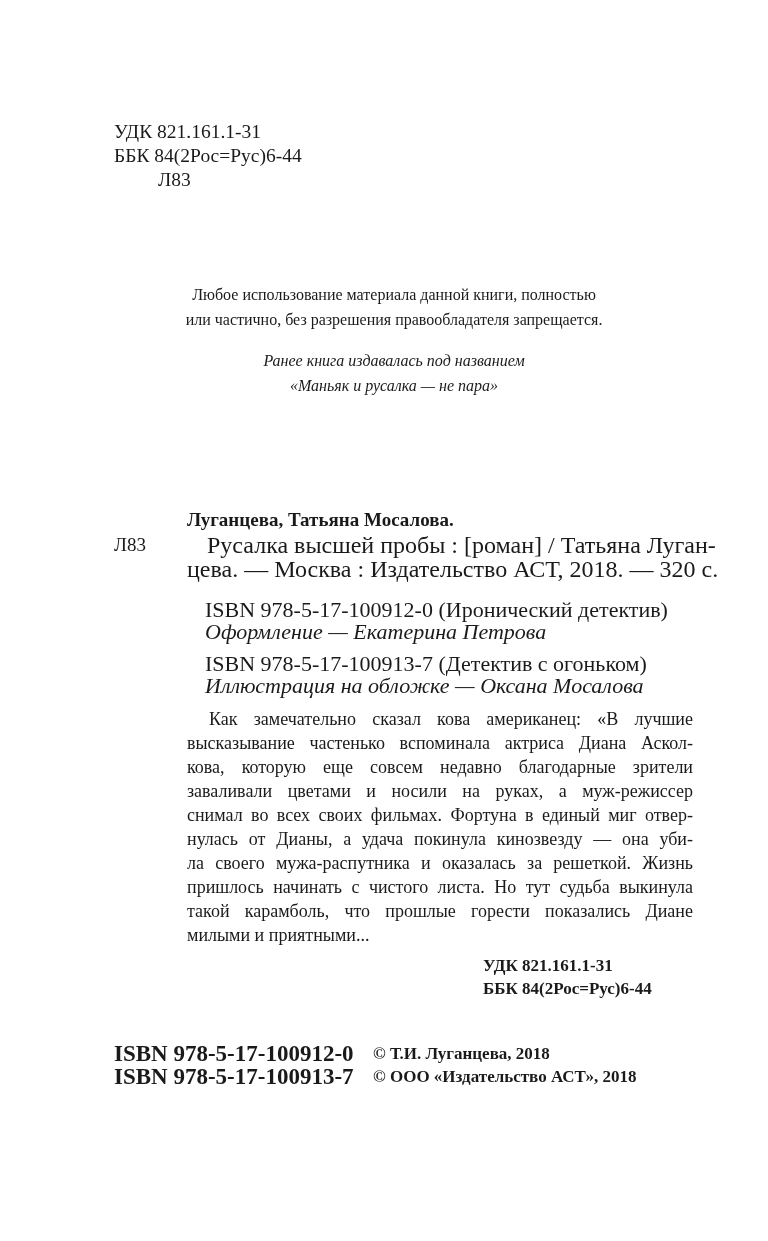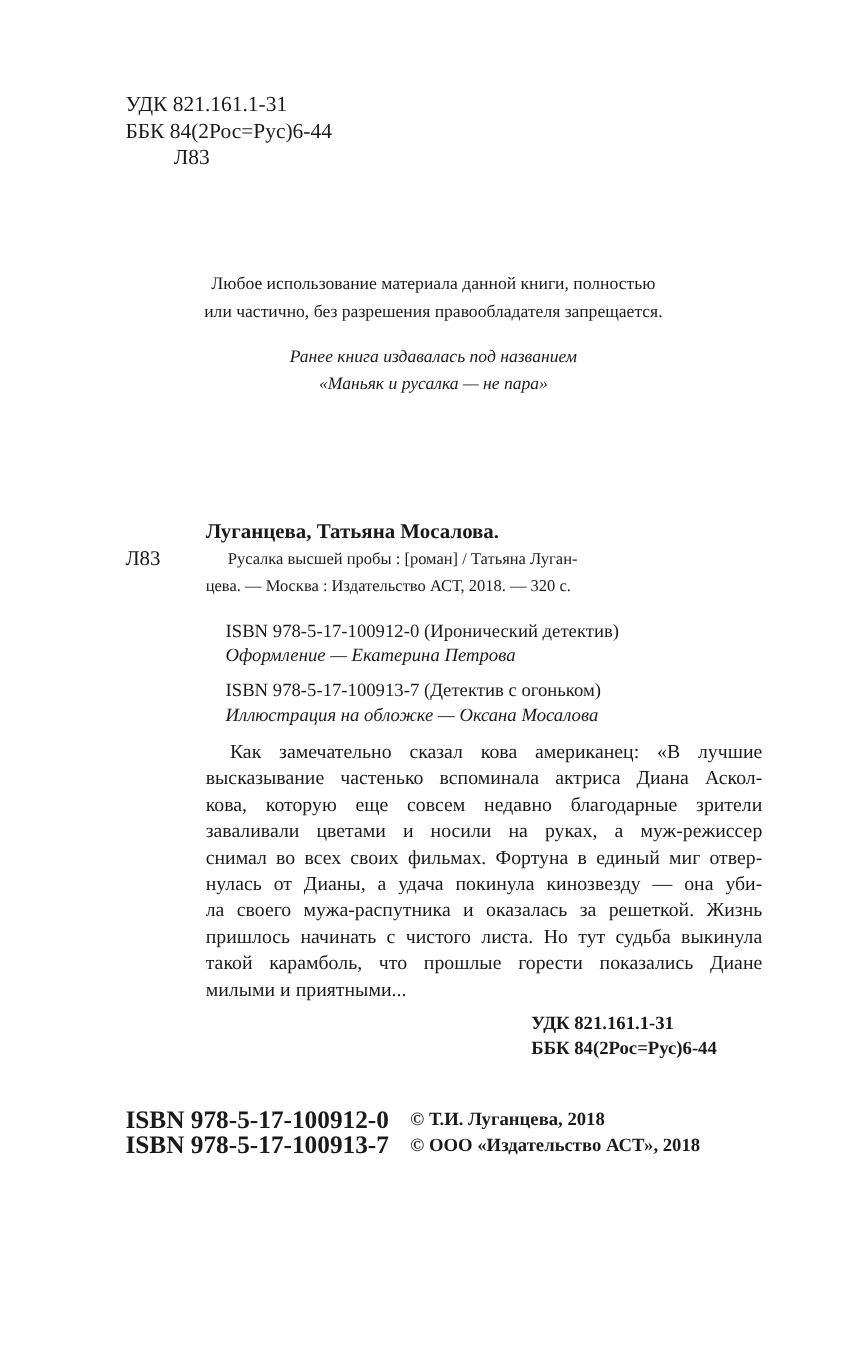--- a/index.html
+++ b/index.html
@@ -8,21 +8,21 @@
       background: #ffffff;
     }
     body {
       width: 768px;
       height: 1241px;
       position: relative;
       overflow: hidden;
       color: #1a1a1a;
       font-family: "Liberation Serif", "DejaVu Serif", serif;
     }
-    .abs { position: absolute; white-space: nowrap; }
+    .abs { position: absolute; white-space: nowrap; margin-top: 36px; }
 
     
     .top-class {
       left: 114px; top: 84px;
       font-size: 19.5px; line-height: 24px;
     }
     .top-class .indent { padding-left: 44px; }
 
     
     .notice {
@@ -42,29 +42,29 @@
       left: 187px; top: 472px;
       font-size: 19px; line-height: 24px;
       font-weight: bold;
     }
     .card-code {
       left: 114px; top: 497px;
       font-size: 19px; line-height: 24px;
     }
     .card-desc {
       left: 187px; top: 497px; width: 500px;
-      font-size: 15px; line-height: 24px;
+      font-size: 24px; line-height: 24px;
       white-space: normal;
     }
     .card-desc .line { display: block; white-space: nowrap; }
     .card-desc .first { padding-left: 20px; }
 
     .isbn-block {
       left: 205px;
-      font-size: 17px; line-height: 22px;
+      font-size: 22px; line-height: 22px;
     }
     .isbn-block .credit { font-style: italic; display: block; }
     .isbn-block .isbn { display: block; }
     .isbn-1 { top: 563px; }
     .isbn-2 { top: 617px; }
 
     
     .annotation {
       left: 187px; top: 671px; width: 506px;
       font-size: 18px; line-height: 24px;

